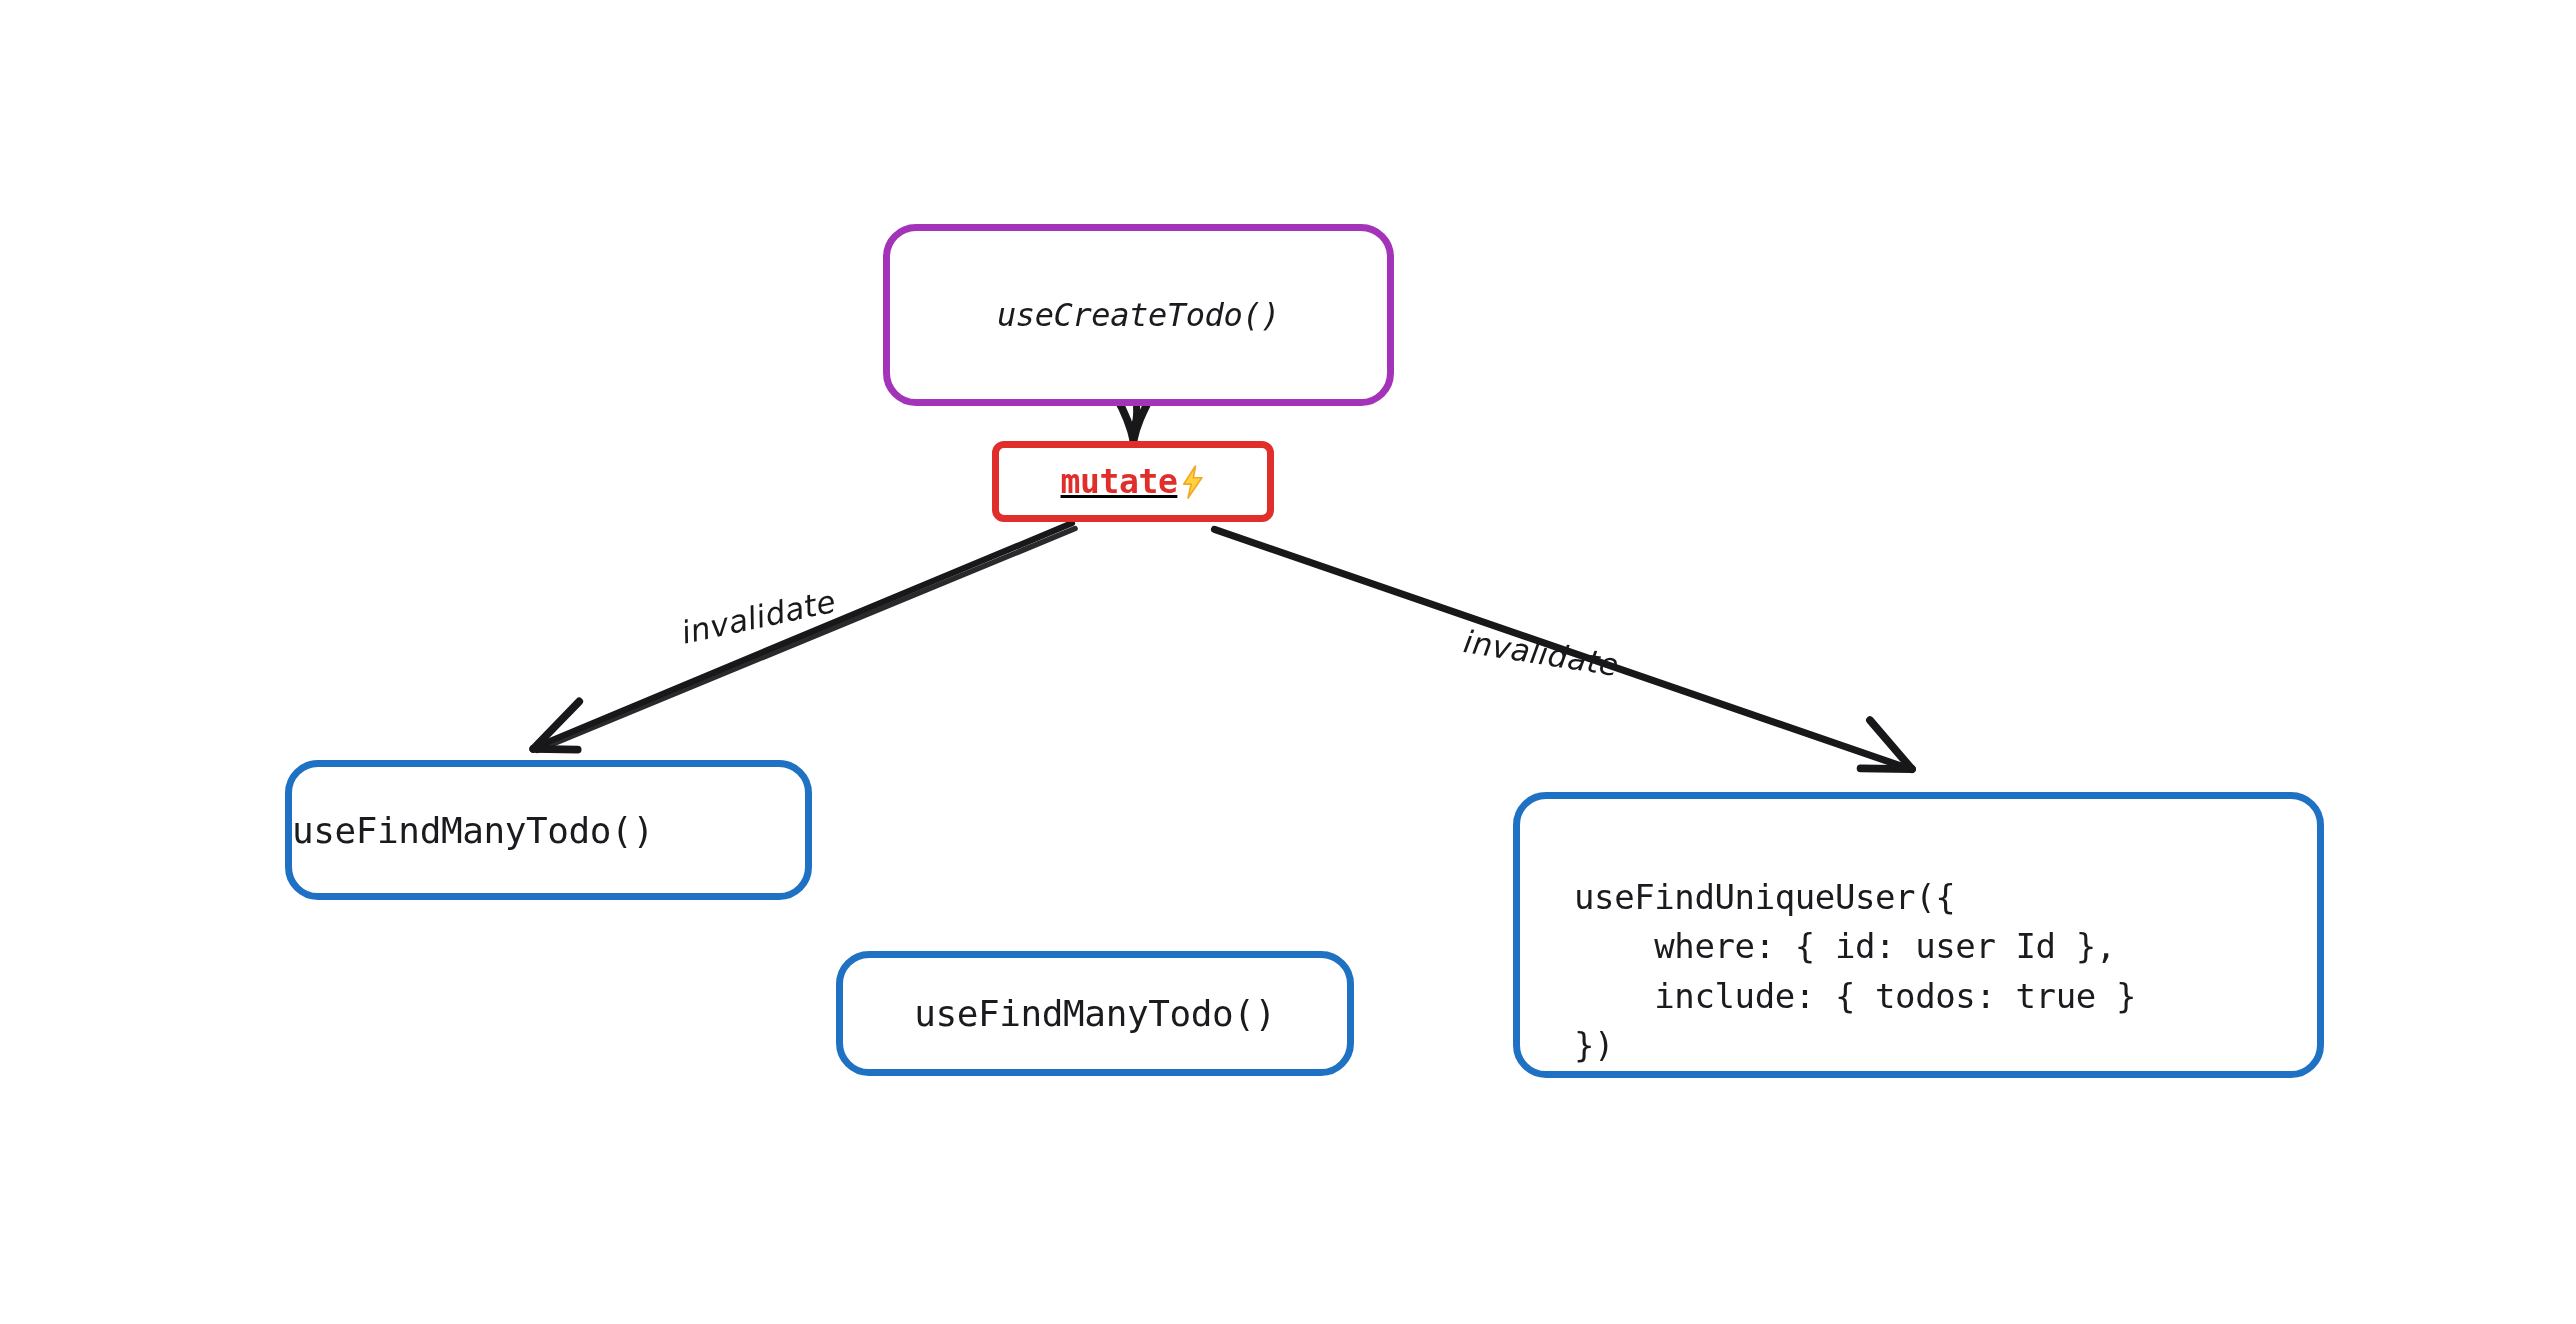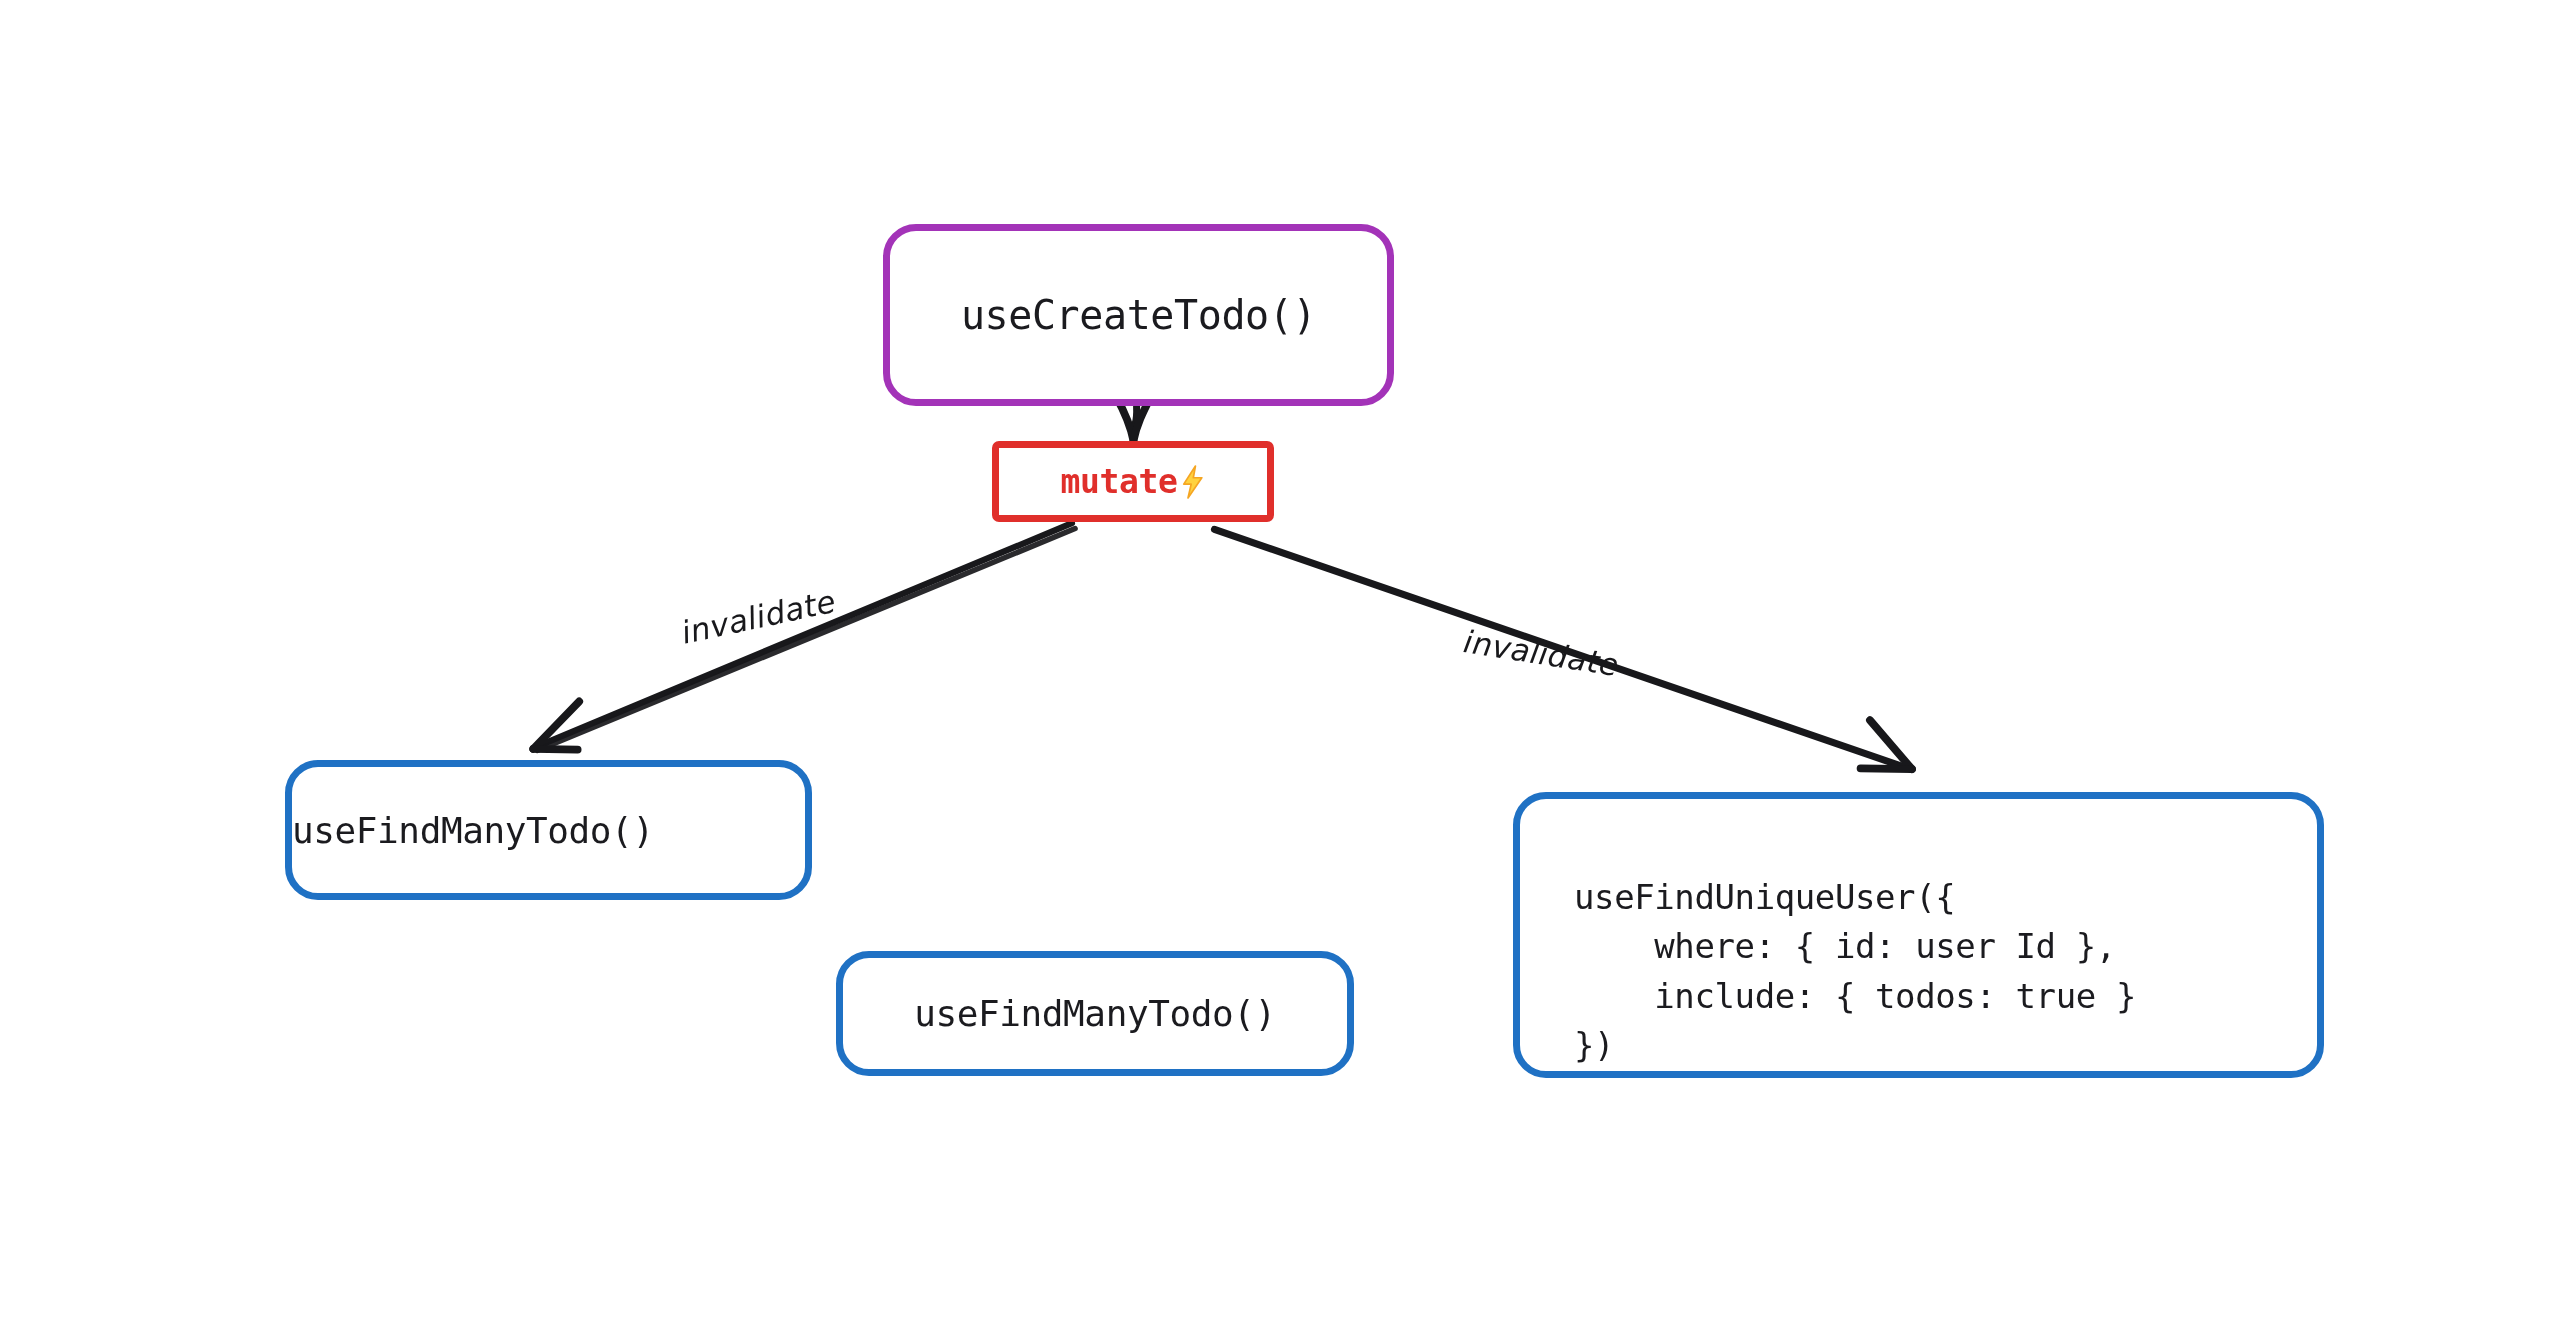--- a/index.html
+++ b/index.html
@@ -30,39 +30,41 @@
     box-sizing: border-box;
     background: #ffffff;
     display: flex;
     align-items: center;
     z-index: 3;
   }
   .node-rounded {
     border-radius: 33px;
   }
   .node-sharp {
-    border-radius: 7px;
+    border-radius: 12px;
+    text-decoration: underline;
   }
   .node-label {
     font-family: "DejaVu Sans Mono", "Liberation Mono", monospace;
     color: #1b1b1f;
     white-space: pre;
     letter-spacing: -0.4px;
   }
   
   #node-create-todo {
     left: 883px;
     top: 224px;
     width: 511px;
     height: 182px;
     border: 7.8px solid var(--purple);
     justify-content: center;
   }
   #node-create-todo .node-label {
-    font-size: 40px;
+    font-size: 32px;
+    font-style: italic;
   }
   #node-mutate {
     left: 992px;
     top: 441px;
     width: 282px;
     height: 81px;
     border: 7px solid var(--red);
     justify-content: center;
   }
   #node-mutate .node-label {

